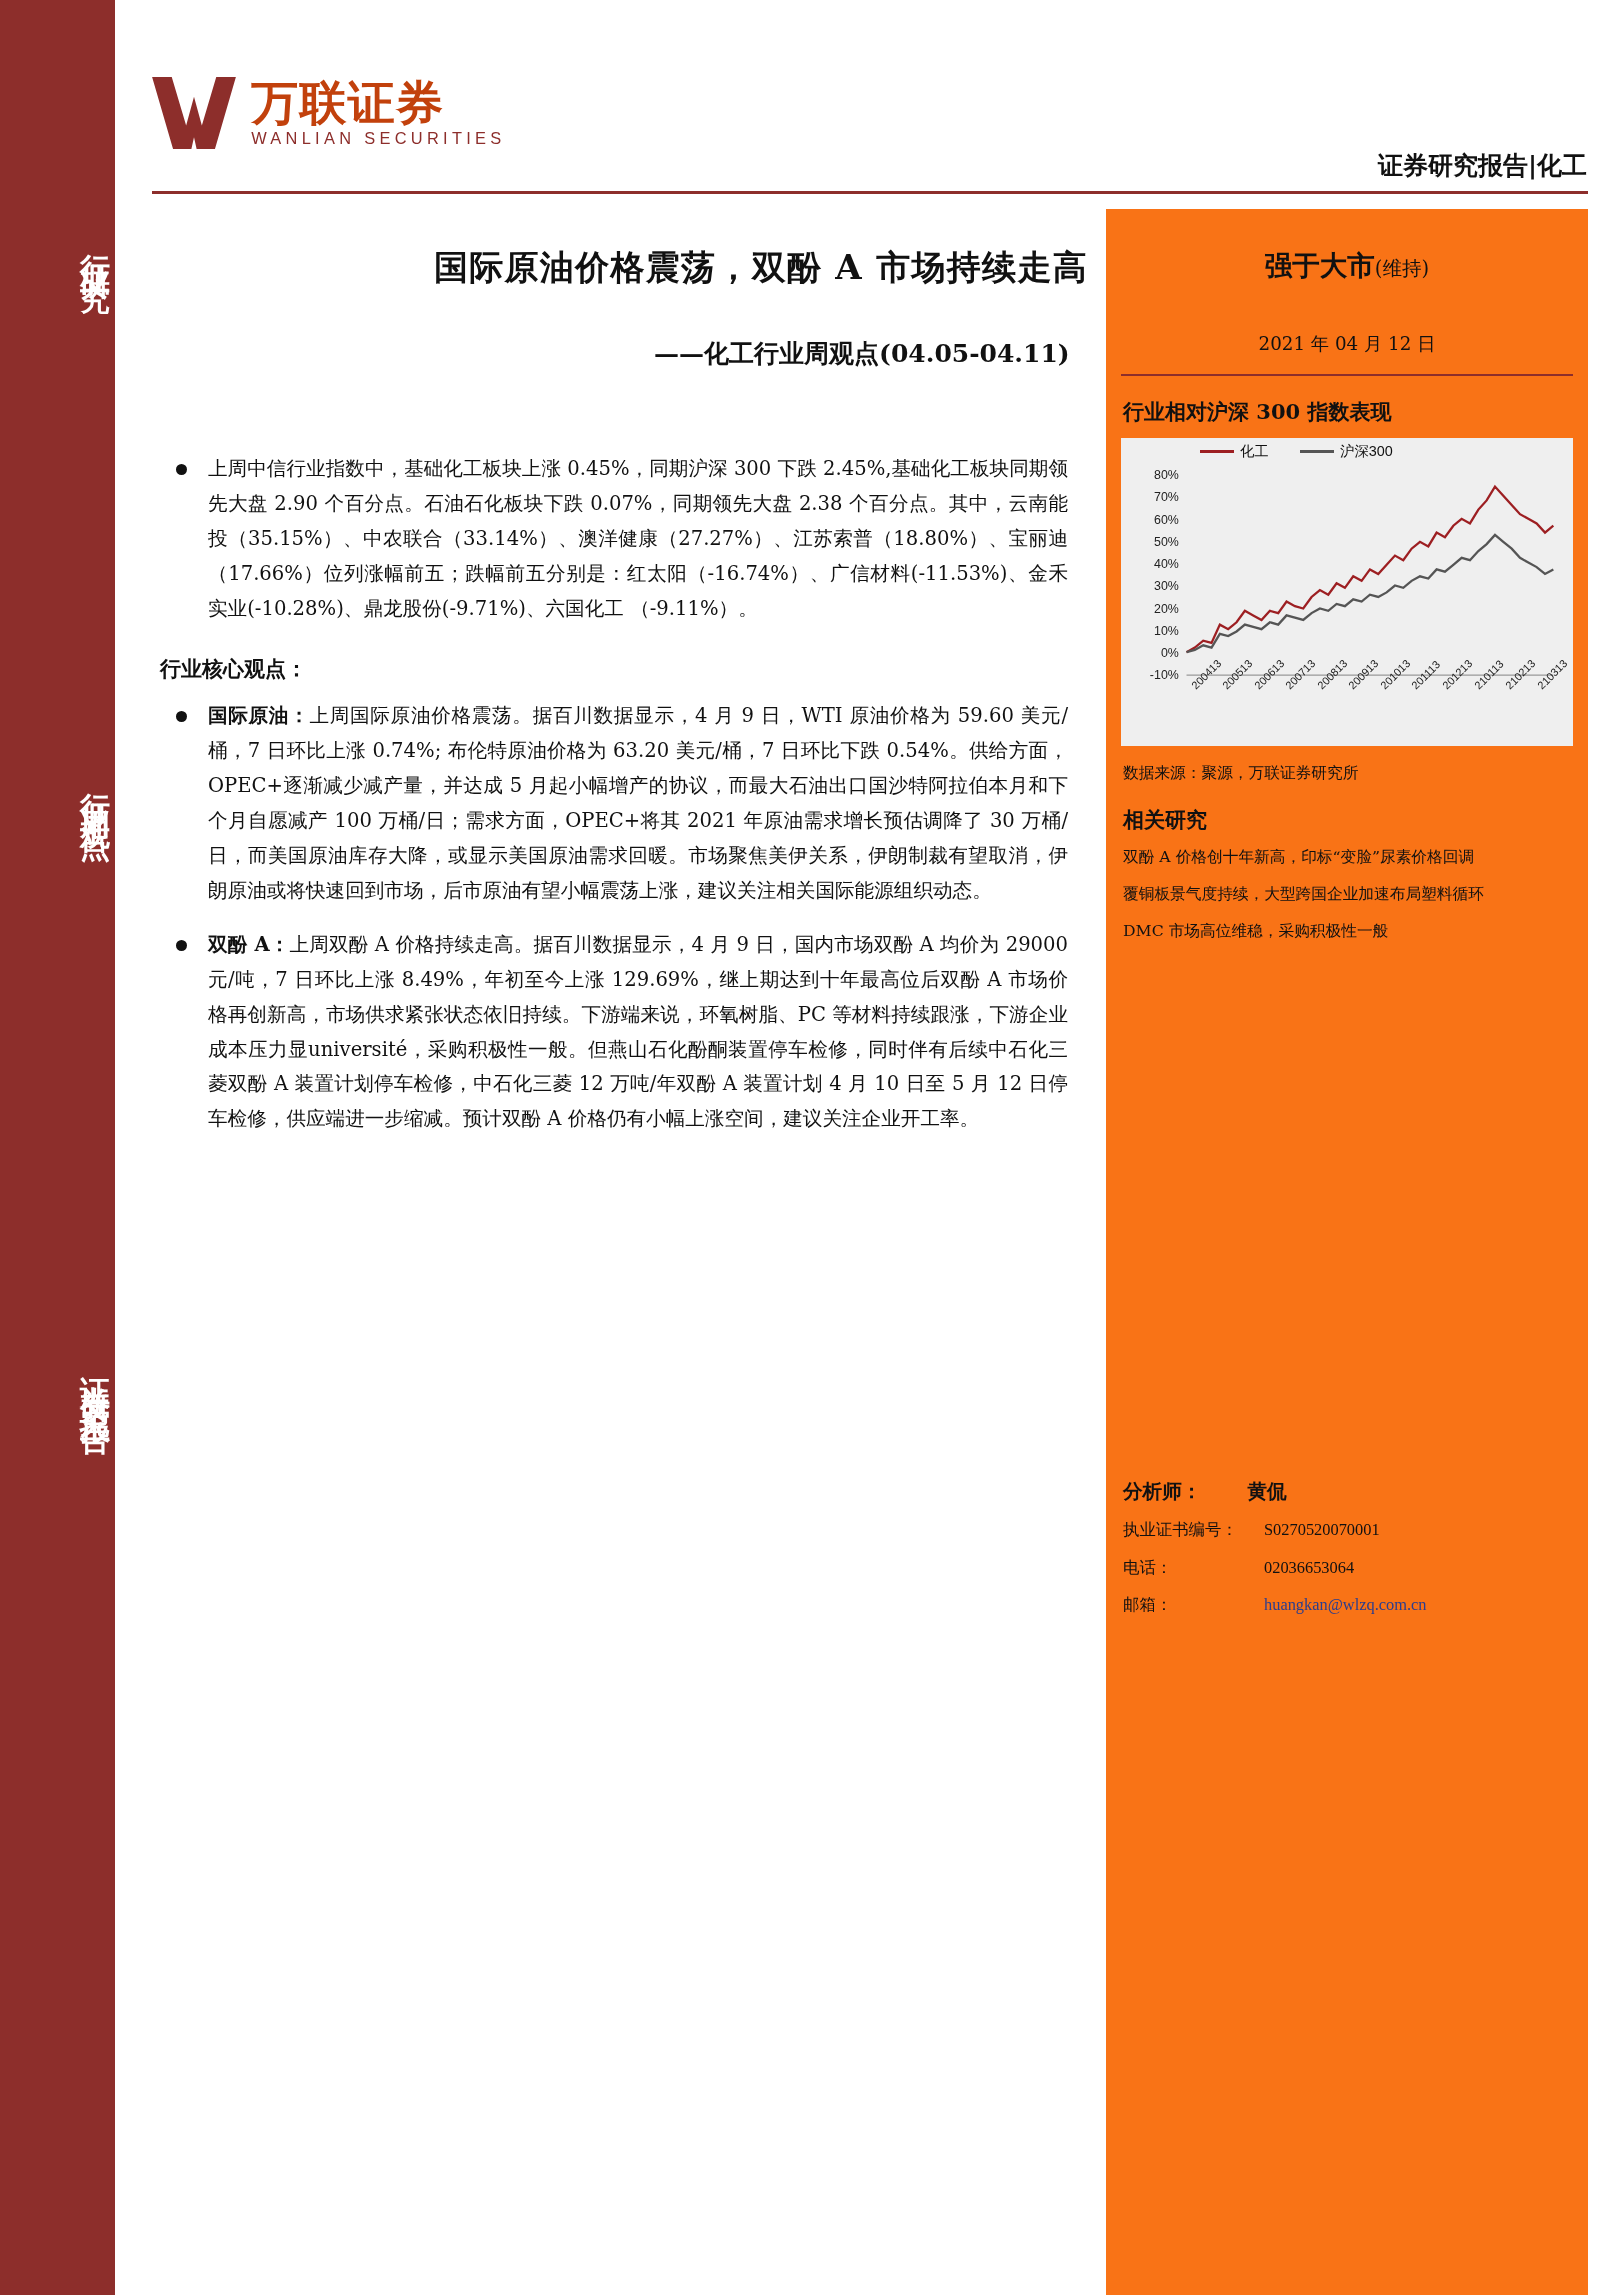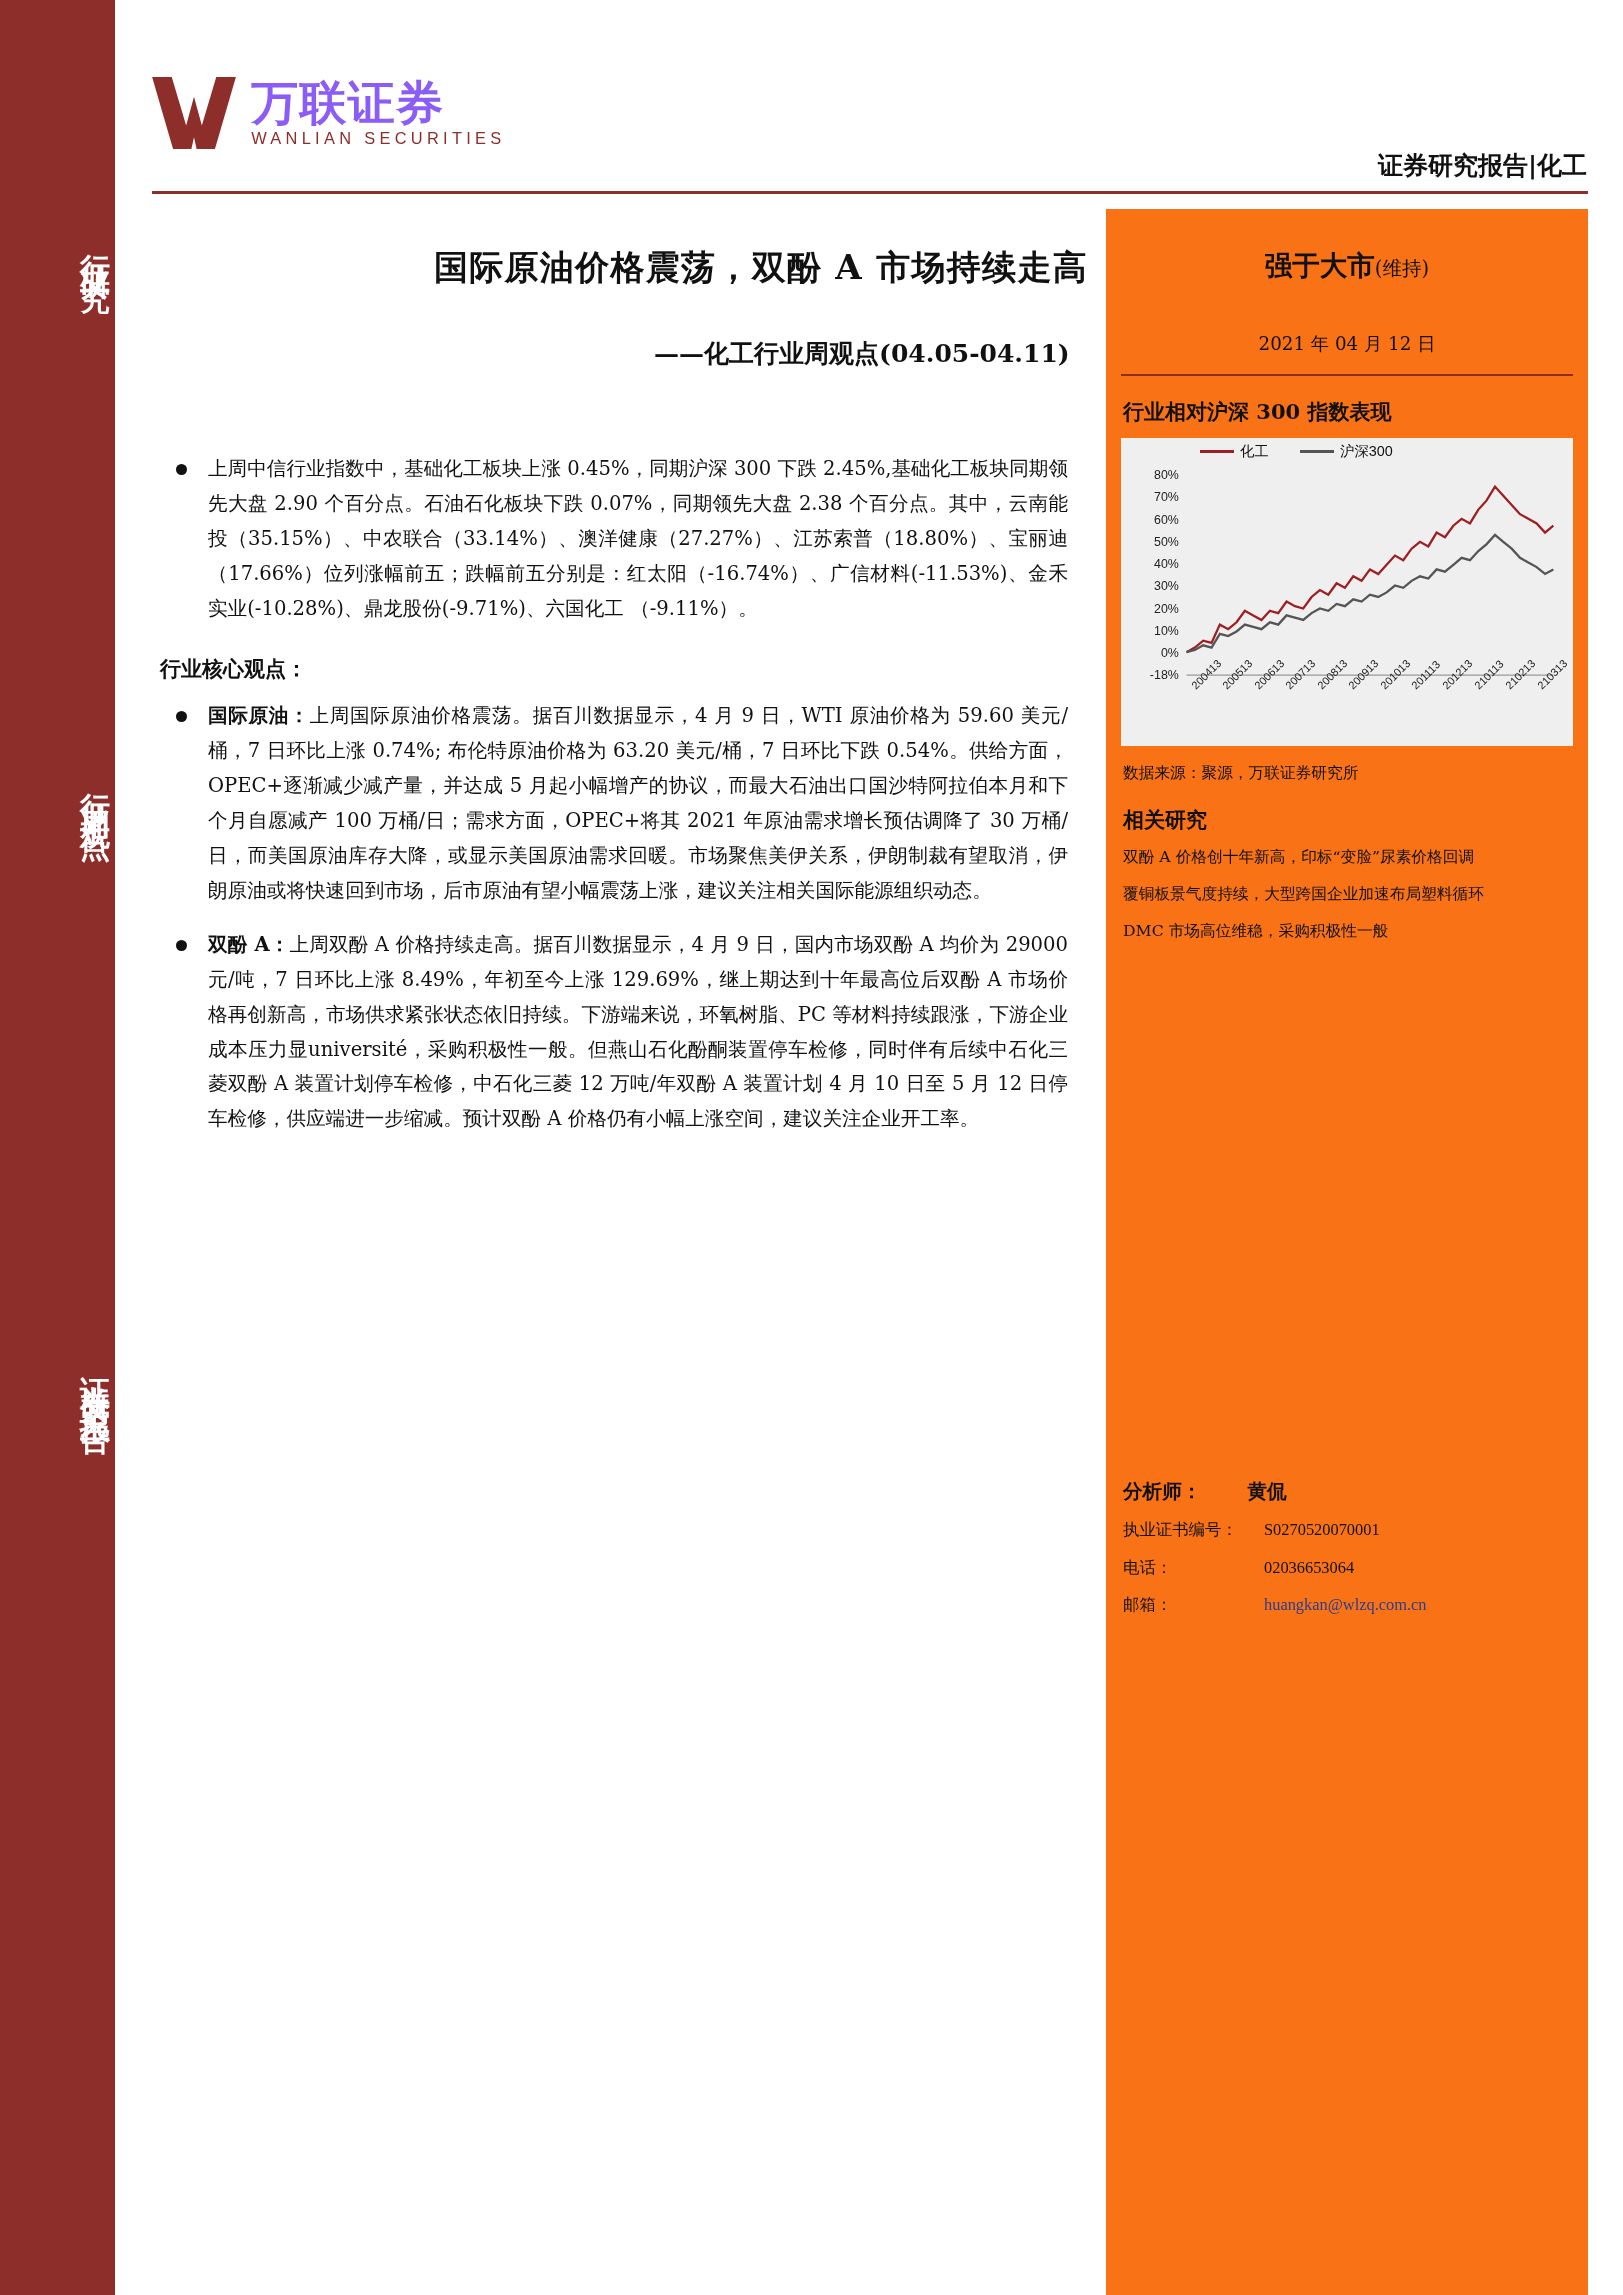--- a/index.html
+++ b/index.html
@@ -38,21 +38,21 @@
   .logo-w{
     display:inline-block;vertical-align:middle;
     width:84px;height:72px;position:relative;
   }
   .logo-text{
     display:inline-block;vertical-align:middle;
     margin-left:11.8px;
   }
   .logo-cn{
     font-family:"DejaVu Serif", serif;
-    font-size:47px;font-weight:700;color:#8b5cf6;letter-spacing:1.3px;
+    font-size:47px;font-weight:700;color:#c2410c;letter-spacing:1.3px;
     line-height:1.05;
   }
   .logo-en{
     font-family:"Liberation Sans", sans-serif;
     font-size:16.4px;color:#8d2e2b;letter-spacing:4.3px;margin-top:2.6px;
   }
   .hdr-right{
     position:absolute;right:36px;top:149px;
     font-size:25px;font-weight:700;color:#111;
     font-family:"DejaVu Serif", serif;
@@ -201,21 +201,21 @@
     
     <div class="ylab" style="top:30px;">80%</div>
     <div class="ylab" style="top:52px;">70%</div>
     <div class="ylab" style="top:75px;">60%</div>
     <div class="ylab" style="top:97px;">50%</div>
     <div class="ylab" style="top:119px;">40%</div>
     <div class="ylab" style="top:141px;">30%</div>
     <div class="ylab" style="top:164px;">20%</div>
     <div class="ylab" style="top:186px;">10%</div>
     <div class="ylab" style="top:208px;">0%</div>
-    <div class="ylab" style="top:230px;">-18%</div>
+    <div class="ylab" style="top:230px;">-10%</div>
 
     <svg id="chart-svg" width="452" height="308" viewBox="0 0 690 470">
       <line x1="100" y1="362" x2="660" y2="362" stroke="#999" stroke-width="2"></line>
       <polyline id="line-a" fill="none" stroke="#9d1f22" stroke-width="3.5" points="100.0,326.9 112.7,319.9 125.5,309.3 138.2,312.8 150.9,284.8 163.6,291.8 176.4,281.2 189.1,263.7 201.8,270.7 214.5,277.7 227.3,263.7 240.0,267.2 252.7,249.6 265.5,256.7 278.2,260.2 290.9,242.6 303.6,232.1 316.4,239.1 329.1,221.6 341.8,228.6 354.5,211.0 367.3,218.0 380.0,200.5 392.7,207.5 405.5,193.5 418.2,179.4 430.9,186.4 443.6,168.9 456.4,158.4 469.1,165.4 481.8,144.3 494.5,151.3 507.3,133.8 520.0,123.2 532.7,130.3 545.5,109.2 558.2,95.2 570.9,74.1 583.6,88.1 596.4,102.2 609.1,116.2 621.8,123.2 634.5,130.3 647.3,144.3 660.0,133.8"></polyline>
       <polyline id="line-b" fill="none" stroke="#555555" stroke-width="3.5" points="100.0,326.9 112.7,323.4 125.5,316.4 138.2,319.9 150.9,298.8 163.6,302.3 176.4,295.3 189.1,284.8 201.8,288.3 214.5,291.8 227.3,281.2 240.0,284.8 252.7,270.7 265.5,274.2 278.2,277.7 290.9,267.2 303.6,260.2 316.4,263.7 329.1,253.2 341.8,256.7 354.5,246.1 367.3,249.6 380.0,239.1 392.7,242.6 405.5,235.6 418.2,225.1 430.9,228.6 443.6,218.0 456.4,211.0 469.1,214.5 481.8,200.5 494.5,204.0 507.3,193.5 520.0,182.9 532.7,186.4 545.5,172.4 558.2,161.9 570.9,147.8 583.6,158.4 596.4,168.9 609.1,182.9 621.8,190.0 634.5,197.0 647.3,207.5 660.0,200.5"></polyline>
     </svg>
 
     <div class="xlab" style="left:68px;top:245px;">200413</div>
     <div class="xlab" style="left:99px;top:245px;">200513</div>
     <div class="xlab" style="left:131px;top:245px;">200613</div>

